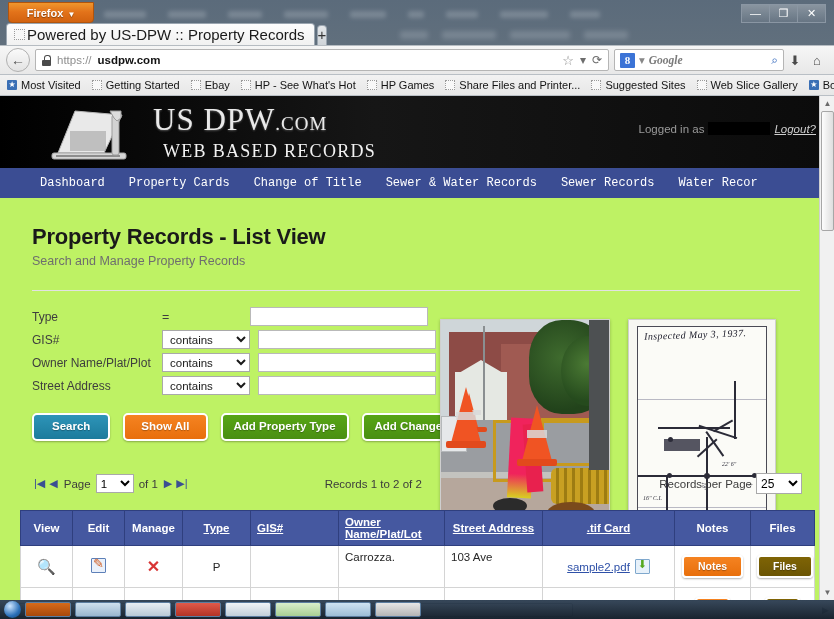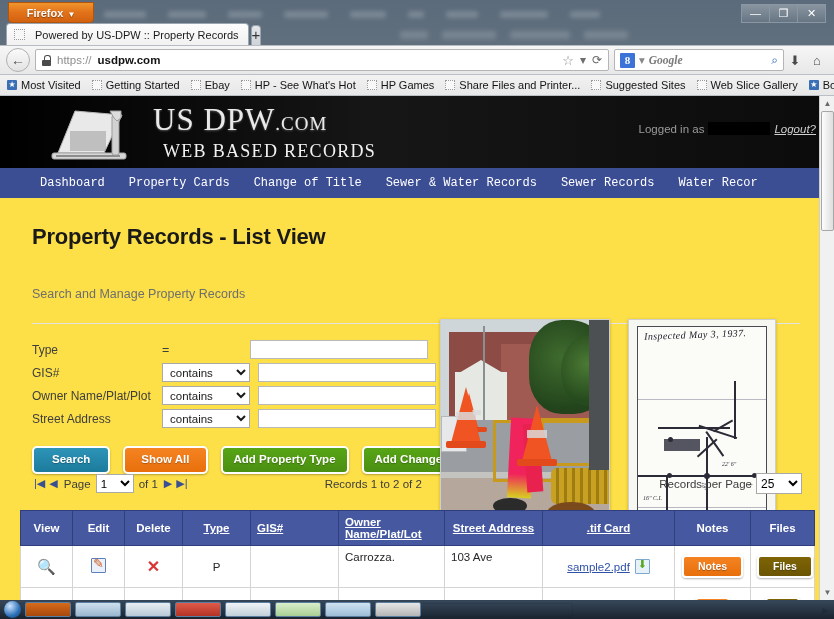--- a/index.html
+++ b/index.html
@@ -46,25 +46,25 @@
     position: absolute; left: 8px; top: 2px; width: 86px; height: 21px;
     background: linear-gradient(180deg,#f0962d 0%,#e2721a 48%,#d2620f 100%);
     border: 1px solid #b1540c; border-radius: 0 0 4px 4px;
     color: #fff; font-size: 11px; font-weight: bold; text-align: center;
     line-height: 20px; text-shadow: 0 1px 1px rgba(0,0,0,.4);
   }
   .ff-btn .caret { font-size: 8px; margin-left: 4px; }
 
   .tabstrip { position: absolute; left: 6px; top: 23px; width: 250px; height: 22px; display:flex; align-items:flex-end; }
   .tab {
-    height: 22px; display: flex; align-items: center; gap: 10px;
+    height: 22px; display: flex; align-items: center; gap: 2px;
     padding: 0 9px 0 7px;
     background: linear-gradient(180deg,#fdfdfd,#f1f1f1);
     border: 1px solid #9aa5b0; border-bottom: none;
-    border-radius: 4px 4px 0 0; font-size: 11px; color: #1a1a1a; white-space: nowrap;
+    border-radius: 4px 4px 0 0; font-size: 15px; color: #1a1a1a; white-space: nowrap;
   }
   .tab .favicon {
     width: 11px; height: 11px; border: 1px dotted #9b9b9b; background: #f7f7f7; display:block;
   }
   .newtab {
     width: 26px; height: 20px; margin-left: 2px;
     background: linear-gradient(180deg,#e4e7ea,#cfd4d9);
     border: 1px solid #9aa5b0; border-bottom: none; border-radius: 4px 4px 0 0;
     color: #333; font-size: 15px; text-align: center; line-height: 18px;
   }
@@ -114,21 +114,21 @@
     display: flex; align-items: center; gap: 11px; padding: 0 7px; font-size: 11px; color: #141414;
     white-space: nowrap; overflow: hidden;
   }
   .bm { display: flex; align-items: center; gap: 4px; }
   .bm .bmico { width: 10px; height: 10px; border: 1px dotted #9b9b9b; background:#f8f8f8; display:block; }
   .bm .bmico.star { border:none; background:#3a6fb5; border-radius:1px; color:#fff; font-size:8px; text-align:center; line-height:10px; }
 
   
   .page {
     position: absolute; left: 0; top: 96px; width: 834px; height: 504px;
-    background: #fde047; overflow: hidden;
+    background: #bef264; overflow: hidden;
   }
   .site-header {
     height: 72px; background: #0a0a0a;
     background: linear-gradient(90deg,#000 0%,#161616 45%,#0b0b0b 100%);
     position: relative; display: flex; align-items: center;
   }
   .logo-wrap { width: 105px; height: 62px; margin-left: 40px; position: relative; flex:0 0 auto;}
   .brand { margin-left: 8px; }
   .brand .b1 {
     font-family: "Liberation Serif", serif; color: #e9e9e9; font-size: 31px; letter-spacing: 1px;
@@ -153,21 +153,21 @@
   .navtab {
     display: flex; align-items: center; padding: 0 12px; color: #ffffff; white-space: nowrap; font-family: Liberation Mono, monospace;
   }
   .navtab.active {
     background: #ffffff; color: #2d2d2d;
     border-radius: 4px 4px 0 0; font-weight: normal;
   }
 
   .content { padding: 18px 24px 0 32px; position: relative; height: 402px; }
   .h1 { font-size: 22px; font-weight: bold; color: #1a1a1a; margin: 8px 0 0; letter-spacing:-.2px;}
-  .sub { font-size: 12.5px; color: #6e6e6e; margin-top: 37px; }
+  .sub { font-size: 12.5px; color: #6e6e6e; margin-top: 4px; }
   .hr { border-top: 1px solid #e2e2e2; margin: 22px 0 0; width: 768px; }
 
   .form { margin-top: 14px; }
   .frow { display: flex; align-items: center; height: 23px; margin-bottom: 0; }
   .flabel { width: 130px; font-size: 12px; color: #3e3e3e; }
   .fop { width: 52px; font-size: 12.5px; color: #3e3e3e; }
   select.fsel {
     width: 88px; height: 19px; font-size: 11.5px; font-family: "Liberation Sans", sans-serif;
     border: 1px solid #a9a9a9; background: #fff; color: #1a1a1a; padding-left: 3px;
   }
@@ -580,21 +580,21 @@
             <col style="width:106px">
           <col style="width:98px">
             <col style="width:132px">
             <col style="width:76px">
             <col style="width:64px">
         </colgroup>
         <thead>
           <tr>
             <th>View</th>
             <th>Edit</th>
-            <th>Delete</th>
+            <th>Manage</th>
             <th class="ctr-lnk">Type</th>
             <th class="lnk">GIS#</th>
             <th class="lnk">Owner Name/Plat/Lot</th>
             <th class="ctr-lnk">Street Address</th>
             <th class="ctr-lnk">.tif Card</th>
             <th>Notes</th>
             <th>Files</th>
           </tr>
         </thead>
         <tbody>

